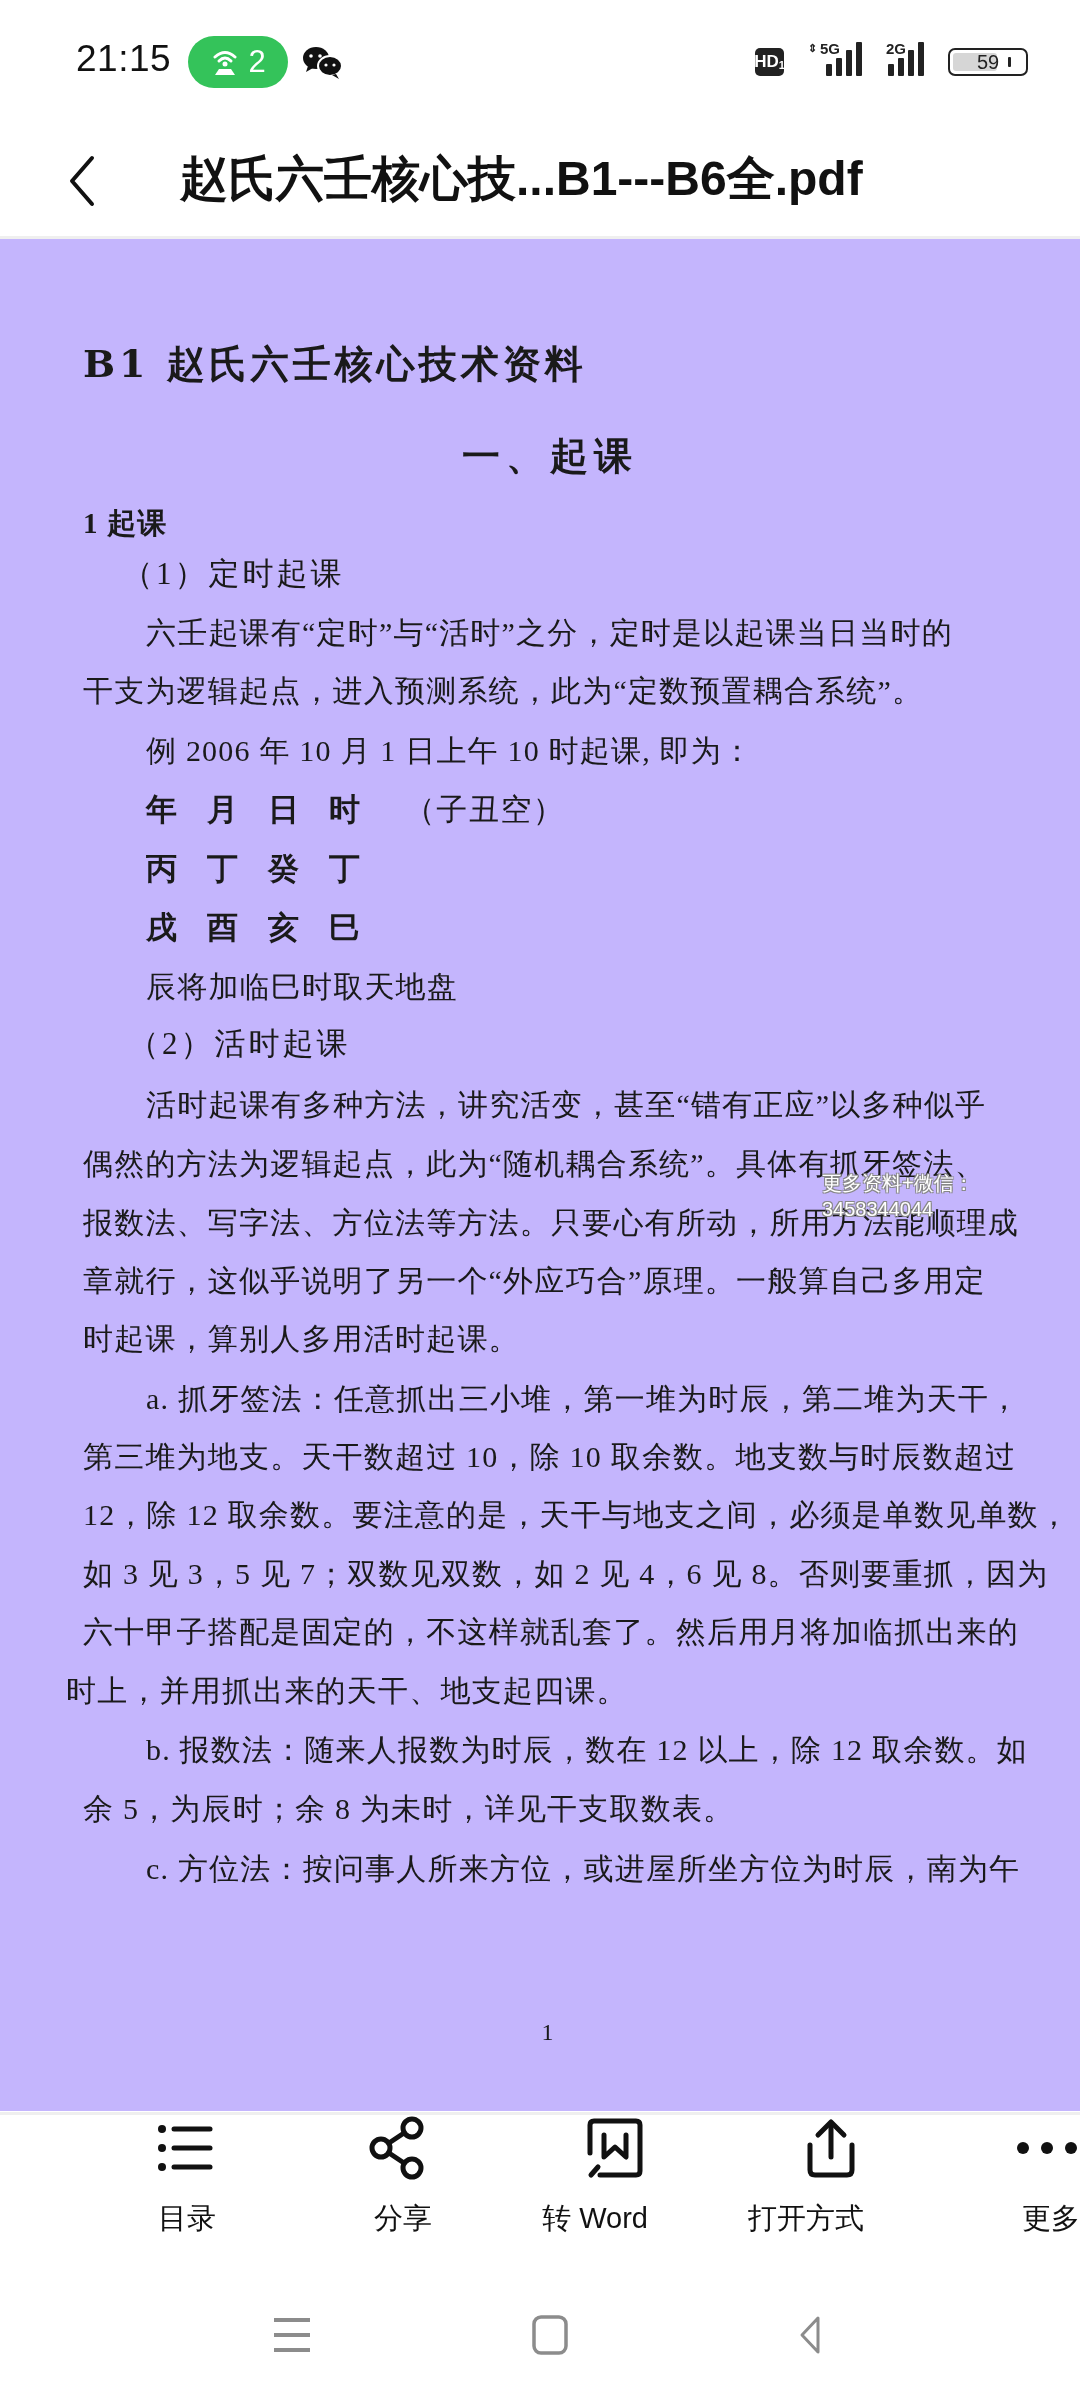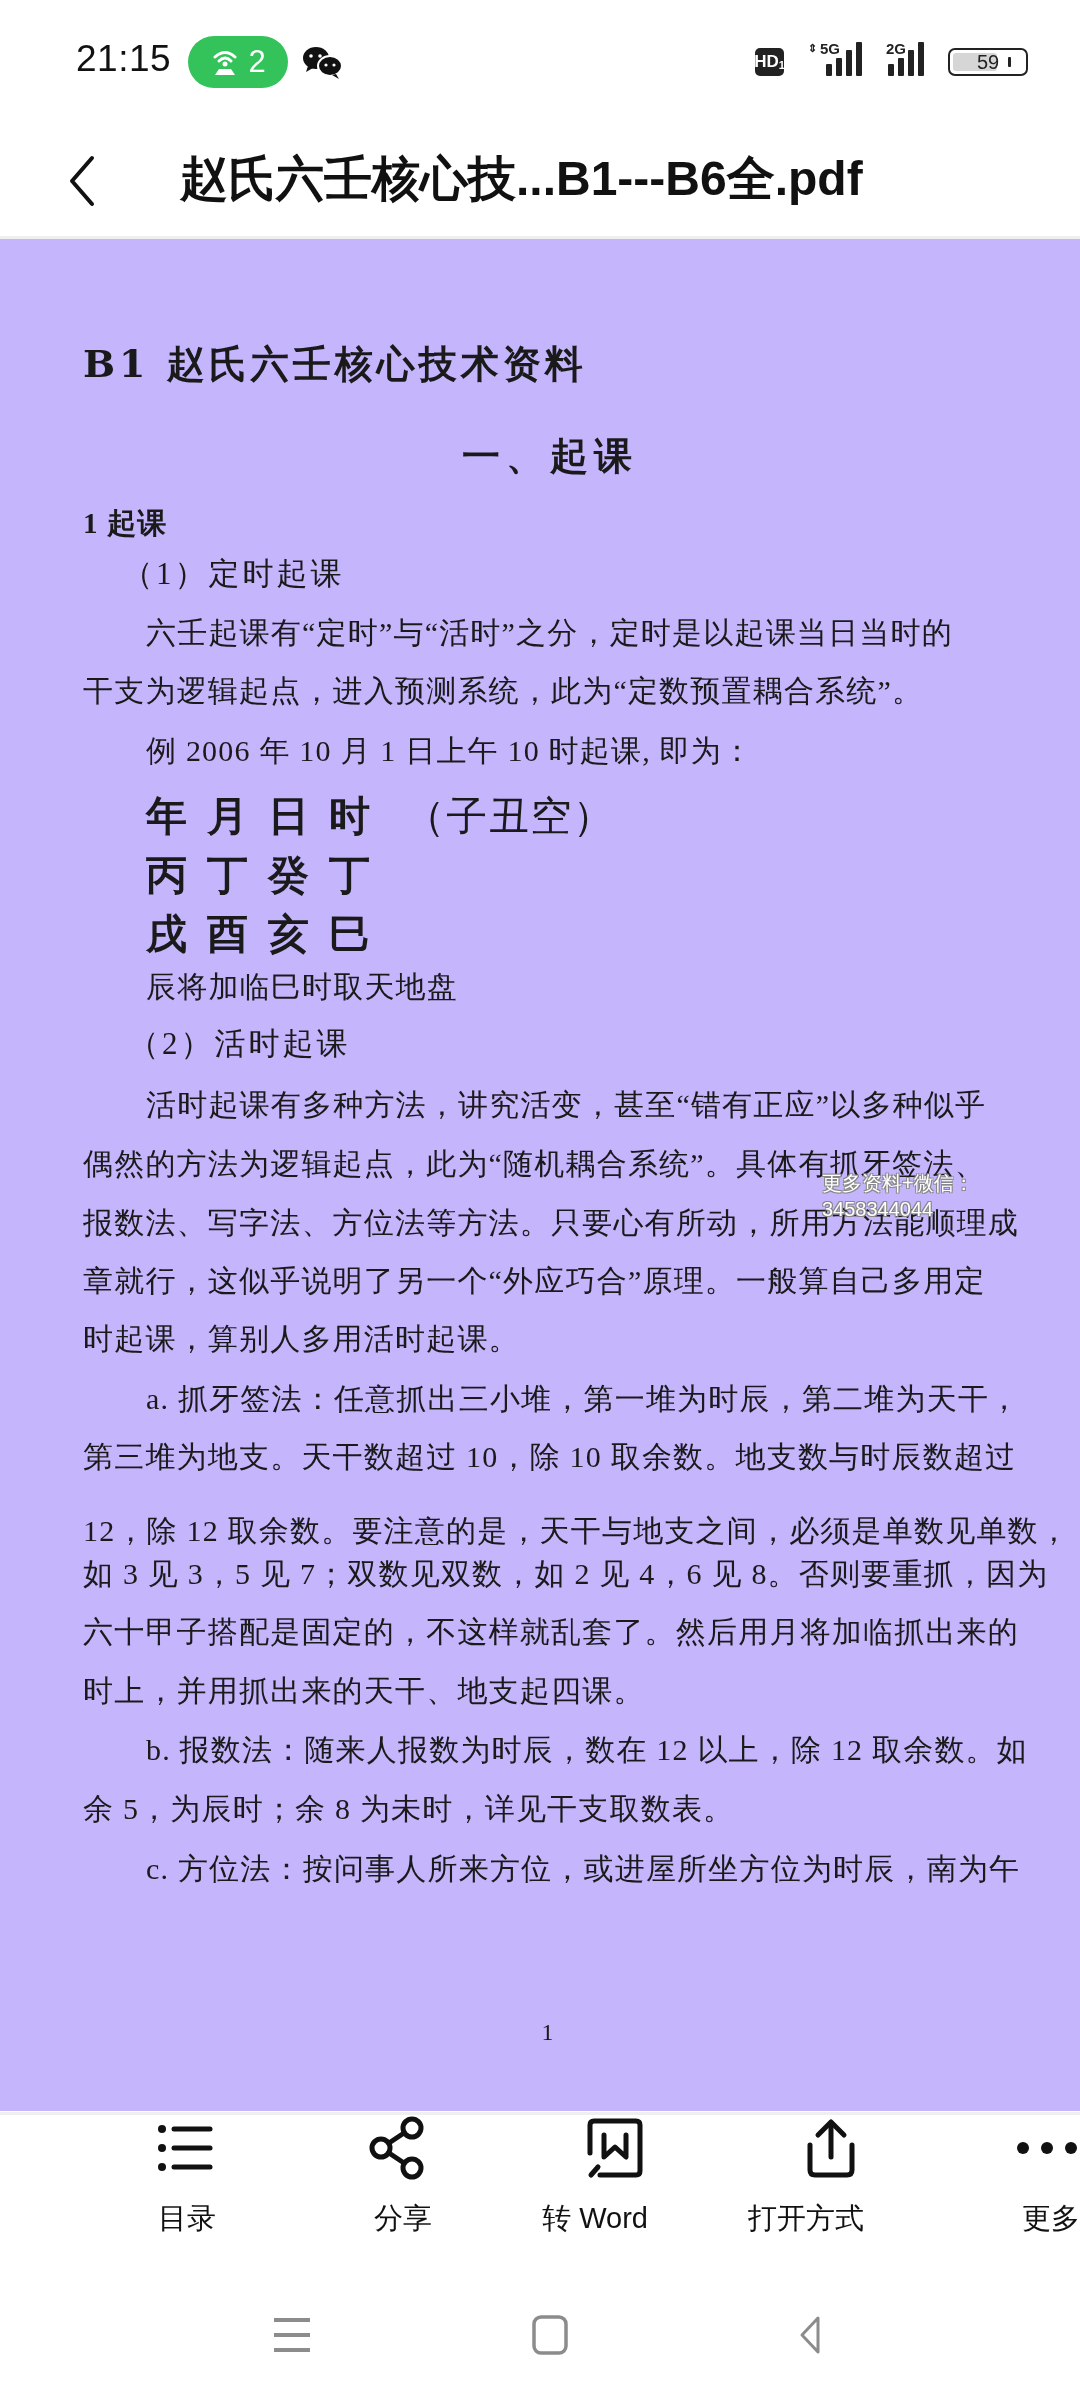--- a/index.html
+++ b/index.html
@@ -31,21 +31,21 @@
   .header-divider { position:absolute; top:236px; left:0; width:1080px; height:3px; background:#efefef; }
 
   
   .page { position:absolute; top:239px; left:0; width:1080px; height:1872px; background:#c4b5fd;
           font-family:"Liberation Serif","DejaVu Serif",serif; color:#1a1a1a; }
   .doc-title { position:absolute; left:83px; top:100px; font-size:38px; font-weight:bold; letter-spacing:4px; font-family:"DejaVu Serif",serif; }
   .section-title { position:absolute; left:0; width:1100px; text-align:center; top:192px; font-size:38px; font-weight:bold; letter-spacing:6px; font-family:"DejaVu Serif",serif; }
   .line { position:absolute; white-space:nowrap; font-size:30px; letter-spacing:1.2px; }
   .h1 { font-weight:bold; font-size:29px; }
   .h2 { font-size:31px; letter-spacing:3px; }
-  .ganzhi { font-weight:bold; font-size:41px; }
+  .ganzhi { font-weight:bold; font-size:31px; }
   .ganzhi span { display:inline-block; width:61px; }
   .pagenum { position:absolute; left:0; width:1095px; text-align:center; top:1780px; font-size:24px; }
 
   .watermark { position:absolute; left:822px; top:1170px; font-size:20px; color:#fff; line-height:26px;
                text-shadow: -1px -1px 0 #888, 1px -1px 0 #888, -1px 1px 0 #888, 1px 1px 0 #888; font-family:"Liberation Sans",sans-serif; }
 
   
   .toolbar-divider { position:absolute; top:2112px; left:0; width:1080px; height:3px; background:#efefef; }
   .toolbar { position:absolute; top:2115px; left:0; width:1080px; height:150px; display:flex; }
   .tool { flex:1; display:flex; flex-direction:column; align-items:flex-end; padding-top:0; }
@@ -142,24 +142,24 @@
   <div class="line h2" style="left:128px;top:784px;">（2）活时起课</div>
 
   <div class="line" style="left:146px;top:846px;">活时起课有多种方法，讲究活变，甚至“错有正应”以多种似乎</div>
   <div class="line" style="left:83px;top:905px;">偶然的方法为逻辑起点，此为“随机耦合系统”。具体有抓牙签法、</div>
   <div class="line" style="left:83px;top:964px;">报数法、写字法、方位法等方法。只要心有所动，所用方法能顺理成</div>
   <div class="line" style="left:83px;top:1022px;">章就行，这似乎说明了另一个“外应巧合”原理。一般算自己多用定</div>
   <div class="line" style="left:83px;top:1080px;">时起课，算别人多用活时起课。</div>
 
   <div class="line" style="left:146px;top:1140px;">a. 抓牙签法：任意抓出三小堆，第一堆为时辰，第二堆为天干，</div>
   <div class="line" style="left:83px;top:1198px;">第三堆为地支。天干数超过 10，除 10 取余数。地支数与时辰数超过</div>
-  <div class="line" style="left:83px;top:1256px;margin-top:16px;">12，除 12 取余数。要注意的是，天干与地支之间，必须是单数见单数，</div>
+  <div class="line" style="left:83px;top:1256px;">12，除 12 取余数。要注意的是，天干与地支之间，必须是单数见单数，</div>
   <div class="line" style="left:83px;top:1315px;">如 3 见 3，5 见 7；双数见双数，如 2 见 4，6 见 8。否则要重抓，因为</div>
   <div class="line" style="left:83px;top:1373px;">六十甲子搭配是固定的，不这样就乱套了。然后用月将加临抓出来的</div>
-  <div class="line" style="left:83px;top:1432px;">时上，并用抓出来的天干、地支起四课。</div>
+  <div class="line" style="left:66px;top:1432px;">时上，并用抓出来的天干、地支起四课。</div>
 
   <div class="line" style="left:146px;top:1491px;">b. 报数法：随来人报数为时辰，数在 12 以上，除 12 取余数。如</div>
   <div class="line" style="left:83px;top:1550px;">余 5，为辰时；余 8 为未时，详见干支取数表。</div>
 
   <div class="line" style="left:146px;top:1610px;">c. 方位法：按问事人所来方位，或进屋所坐方位为时辰，南为午</div>
 
   <div class="pagenum">1</div>
 </div>
 
 <div class="watermark">

